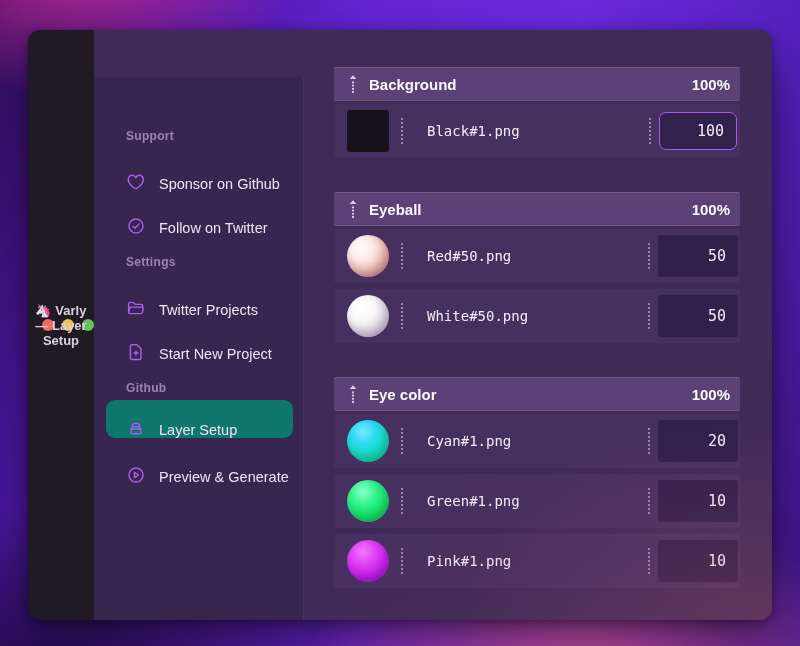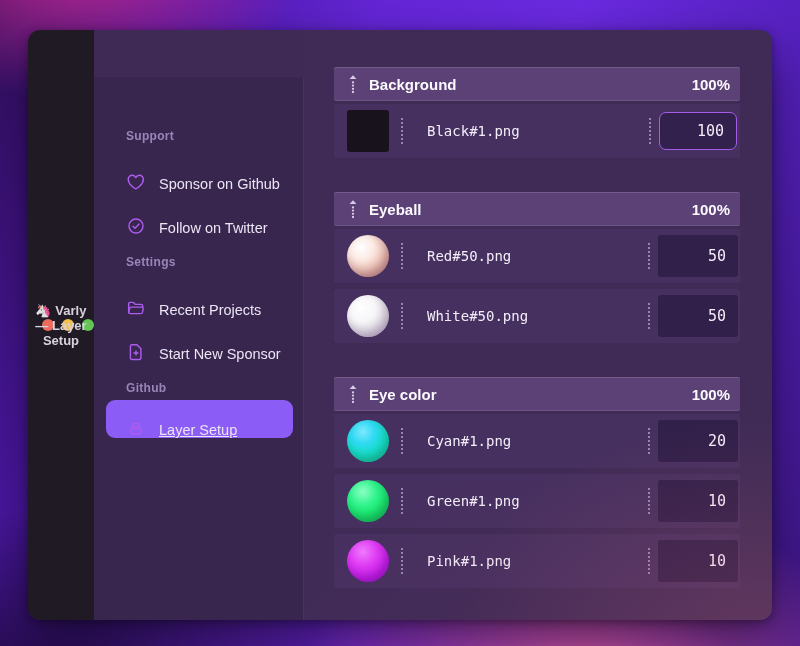--- a/index.html
+++ b/index.html
@@ -40,21 +40,21 @@
   .side-section + .side-section{margin-top:18px;}
   .side-label{
     padding-left:32px;height:16px;line-height:16px;margin-bottom:4px;
     font-size:12px;font-weight:bold;letter-spacing:.3px;color:#9b85b7;
   }
   .side-item{
     height:44px;display:flex;align-items:flex-end;gap:13px;
     margin:0 10px 0 12px;padding-left:20px;border-radius:9px;
     font-size:14.5px;color:#ece5f4;cursor:pointer;box-sizing:border-box;
   }
-  .side-item.active{background:#8b5cf6;height:38px;margin-top:3px;margin-bottom:3px;text-decoration:underline;}
+  .side-item.active{background:#0f766e;height:38px;margin-top:3px;margin-bottom:3px;}
   .side-icon{color:#ad5cf0;display:flex;align-items:center;}
   .side-icon svg{width:20px;height:20px;stroke:currentColor;fill:none;
     stroke-width:1.7;stroke-linecap:round;stroke-linejoin:round;}
 
   
   .main{
     flex:1;min-width:0;box-sizing:border-box;position:relative;
     padding:37px 32px 0 30px;overflow:hidden;background:#3f2b56;
   }
   .main::after{
@@ -190,41 +190,49 @@
       </div>
 
       <div class="side-section">
         <div class="side-label">Settings</div>
         <div class="side-item">
           <span class="side-icon">
               <svg viewBox="0 0 24 24">
                 <use href="#i-folder"></use>
               </svg>
             </span>
-          <span>Recent Projects</span>
+          <span>Twitter Projects</span>
         </div>
         <div class="side-item">
           <span class="side-icon">
               <svg viewBox="0 0 24 24">
                 <use href="#i-docplus"></use>
               </svg>
             </span>
-          <span>Start New Sponsor</span>
+          <span>Start New Project</span>
         </div>
       </div>
 
       <div class="side-section">
         <div class="side-label">Github</div>
         <div class="side-item active">
           <span class="side-icon">
               <svg viewBox="0 0 24 24">
                 <use href="#i-basket"></use>
               </svg>
             </span>
           <span>Layer Setup</span>
+        </div>
+        <div class="side-item">
+          <span class="side-icon">
+              <svg viewBox="0 0 24 24">
+                <use href="#i-play"></use>
+              </svg>
+            </span>
+          <span>Preview &amp; Generate</span>
         </div>
       </div>
 
     </aside>
 
     <main class="main">
 
       <section class="group">
         <div class="group-header">
           <span class="drag-handle">

